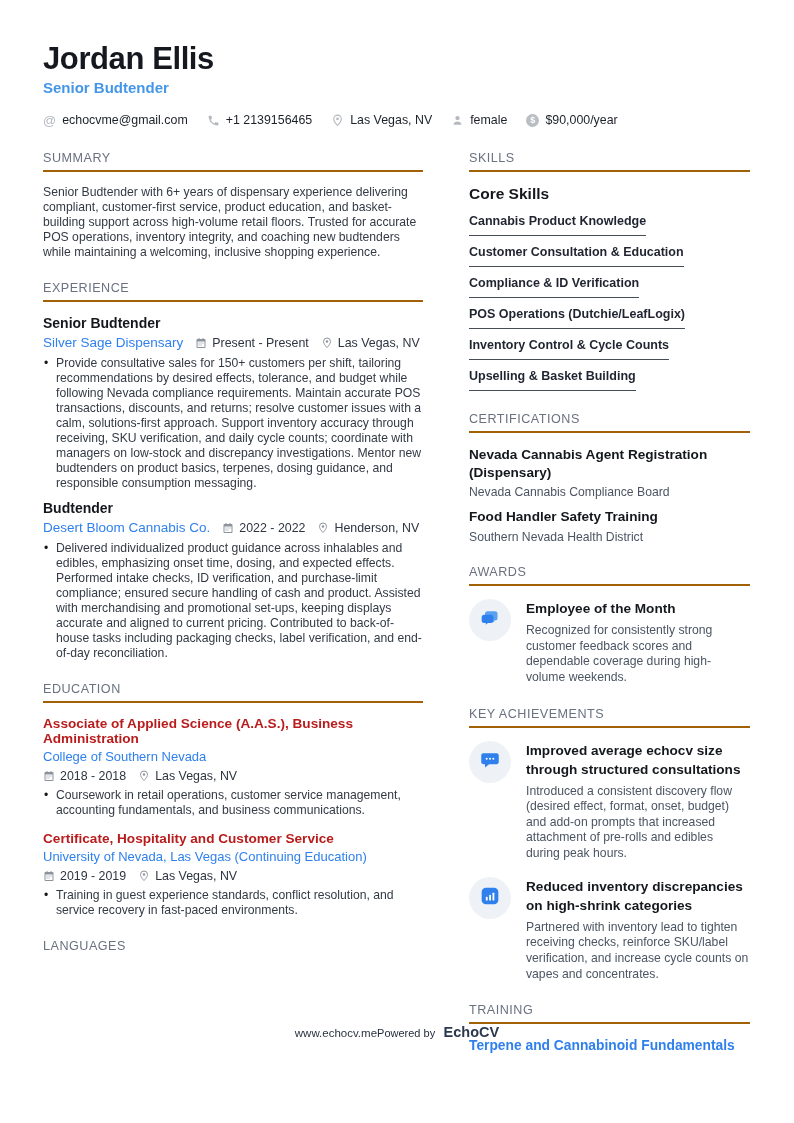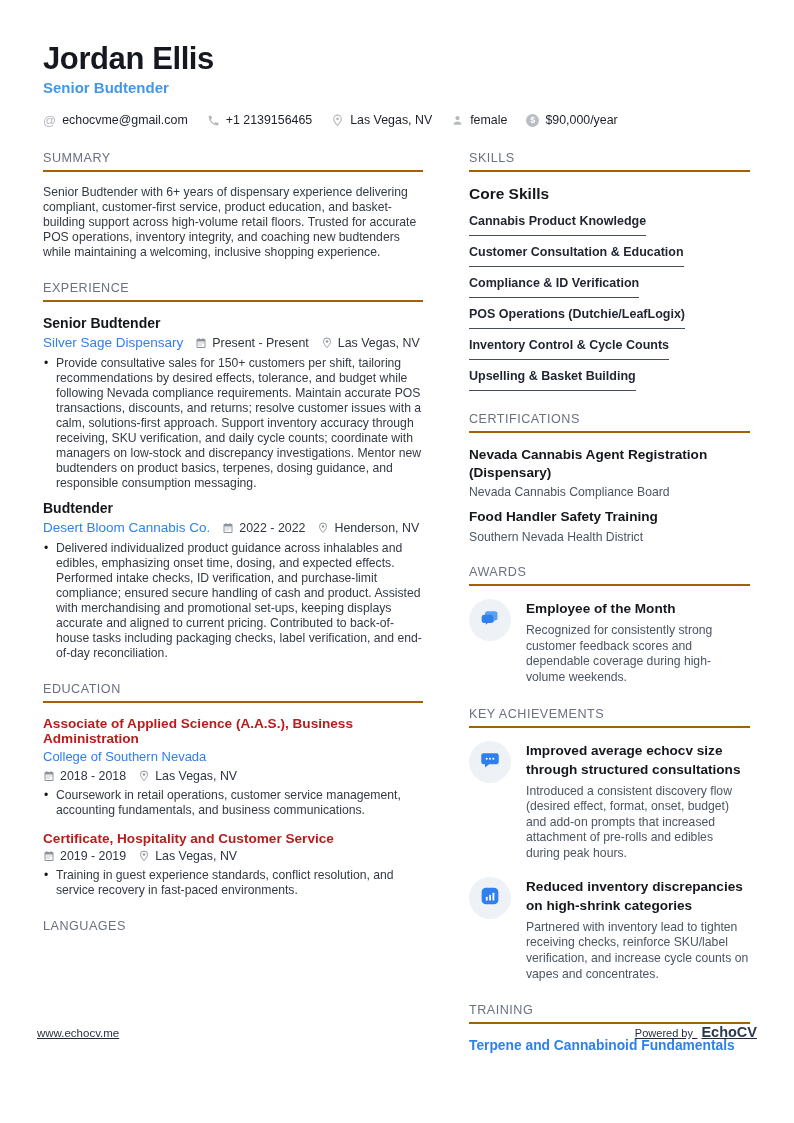--- a/index.html
+++ b/index.html
@@ -54,21 +54,21 @@
   .icon-circle { width:42px; height:42px; border-radius:50%; background:#eef1f6; flex:none; display:flex; align-items:center; justify-content:center; }
   .card-title { font-size:13.6px; font-weight:600; line-height:1.4; color:#14171c; margin-bottom:5px; }
   .card-desc { font-size:12.2px; line-height:1.28; color:#4b5563; }
 
   
   .training { margin-bottom:11px; }
   .training-title { font-size:13.8px; font-weight:600; line-height:1.35; color:#2f80ed; margin-bottom:22px; }
   .training-desc { font-size:12.2px; line-height:1.28; color:#4b5563; }
 
   
-  .footer { position:absolute; left:37px; right:37px; bottom:12px; display:flex; justify-content:space-between; align-items:baseline;text-decoration:underline; }
+  .footer { position:absolute; left:37px; right:37px; bottom:12px; display:flex; justify-content:center; align-items:baseline; }
   .site { font-size:11.5px; color:#2b3442; text-decoration:none; }
   .powered { font-size:11px; color:#1f2937; }
   .brand { font-size:14.5px; font-weight:700; color:#2b3950; margin-left:4px; }
 </style>
 </head>
 <body>
 
 <div class="page">
 
   <div>
@@ -199,20 +199,21 @@
                   </svg>
               </span>
               <span>Las Vegas, NV</span>
             </span>
           </div>
           <div class="bullet">Coursework in retail operations, customer service management, accounting fundamentals, and business communications.</div>
         </div>
 
         <div class="edu">
           <div class="degree">Certificate, Hospitality and Customer Service</div>
+          <span class="school">University of Nevada, Las Vegas (Continuing Education)</span>
           <div class="meta-row">
             <span class="meta-item">
               <span class="micon">
                 <svg width="12" height="12" viewBox="0 0 24 24">
                     <path fill="#8d939c" d="M7 2v2H5a2 2 0 0 0-2 2v14a2 2 0 0 0 2 2h14a2 2 0 0 0 2-2V6a2 2 0 0 0-2-2h-2V2h-2v2H9V2H7zm-2 7h14v11H5V9zm2 2v2h2v-2H7zm4 0v2h2v-2h-2zm4 0v2h2v-2h-2zM7 15v2h2v-2H7zm4 0v2h2v-2h-2z"></path>
                   </svg>
               </span>
               <span>2019 - 2019</span>
             </span>
             <span class="meta-item">

